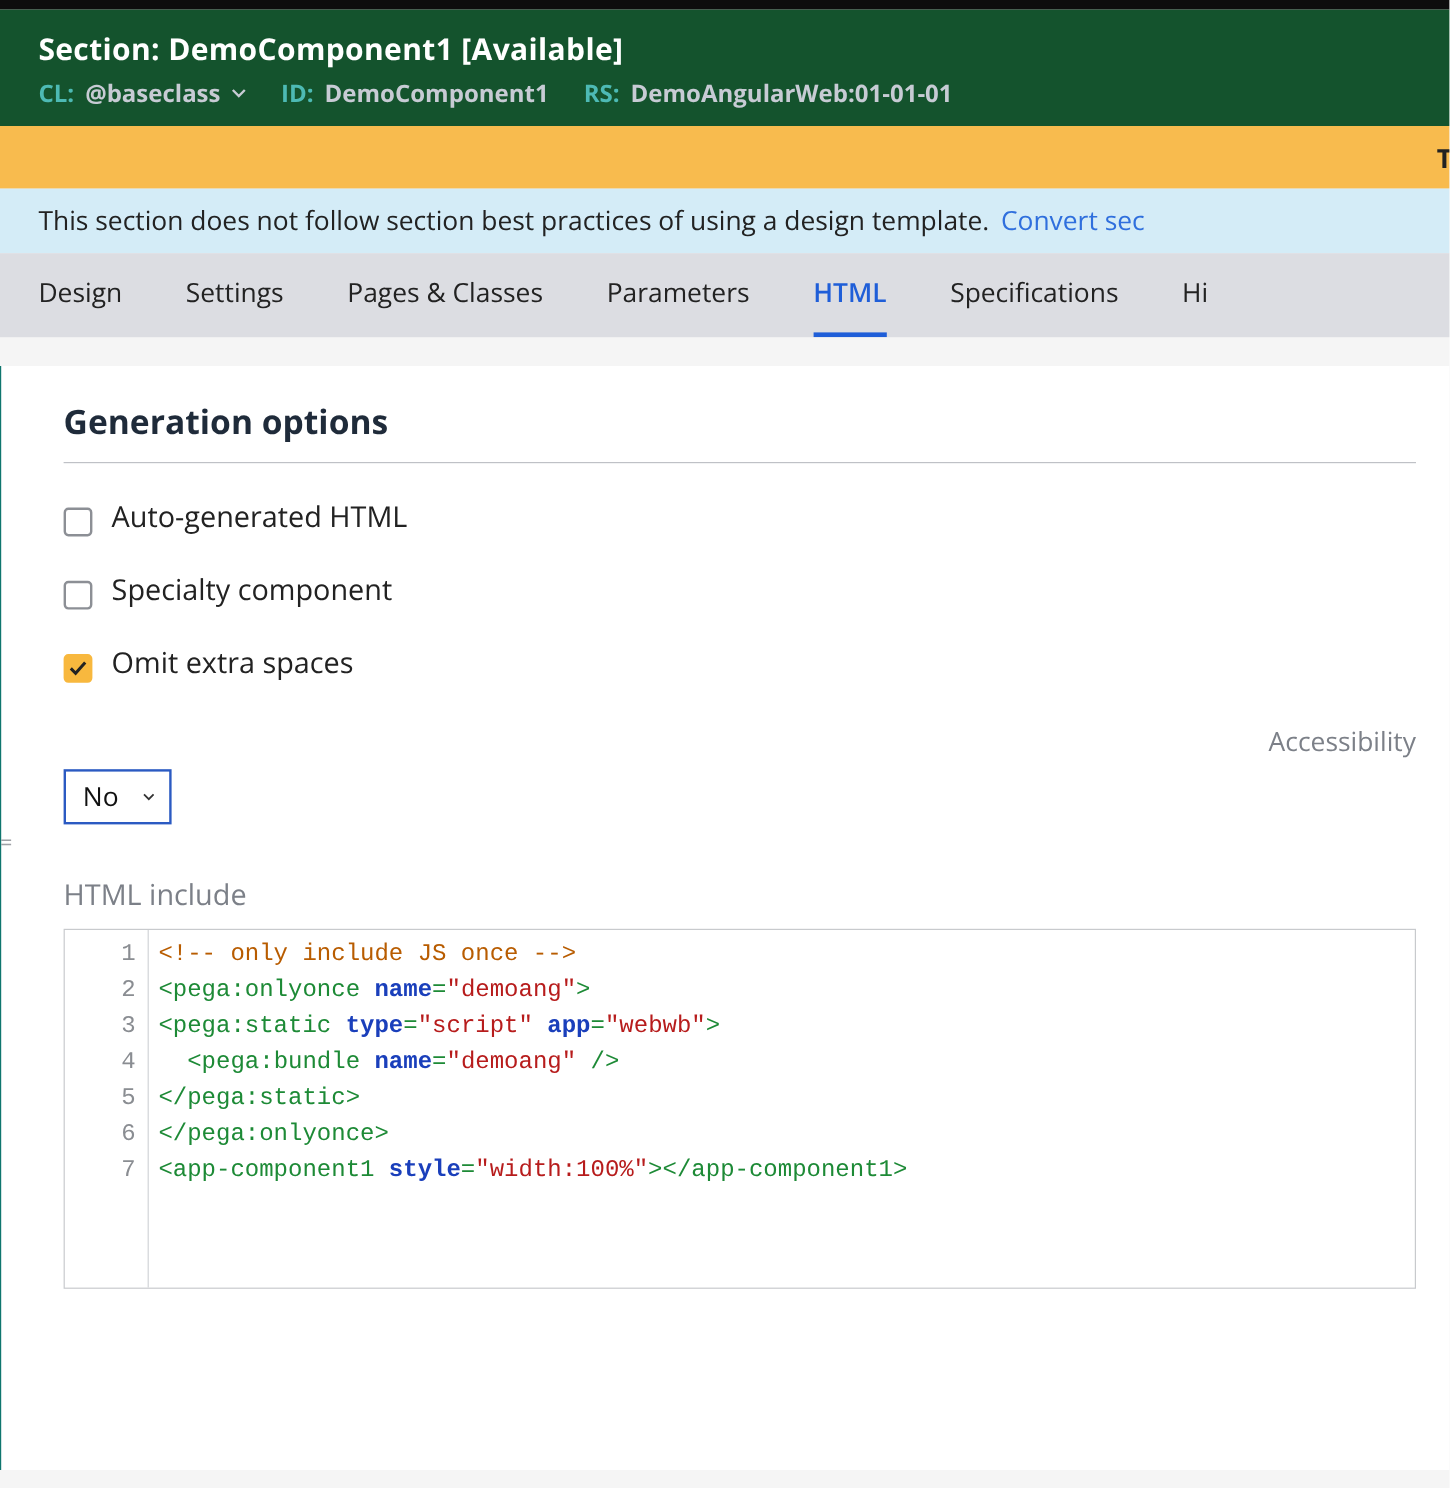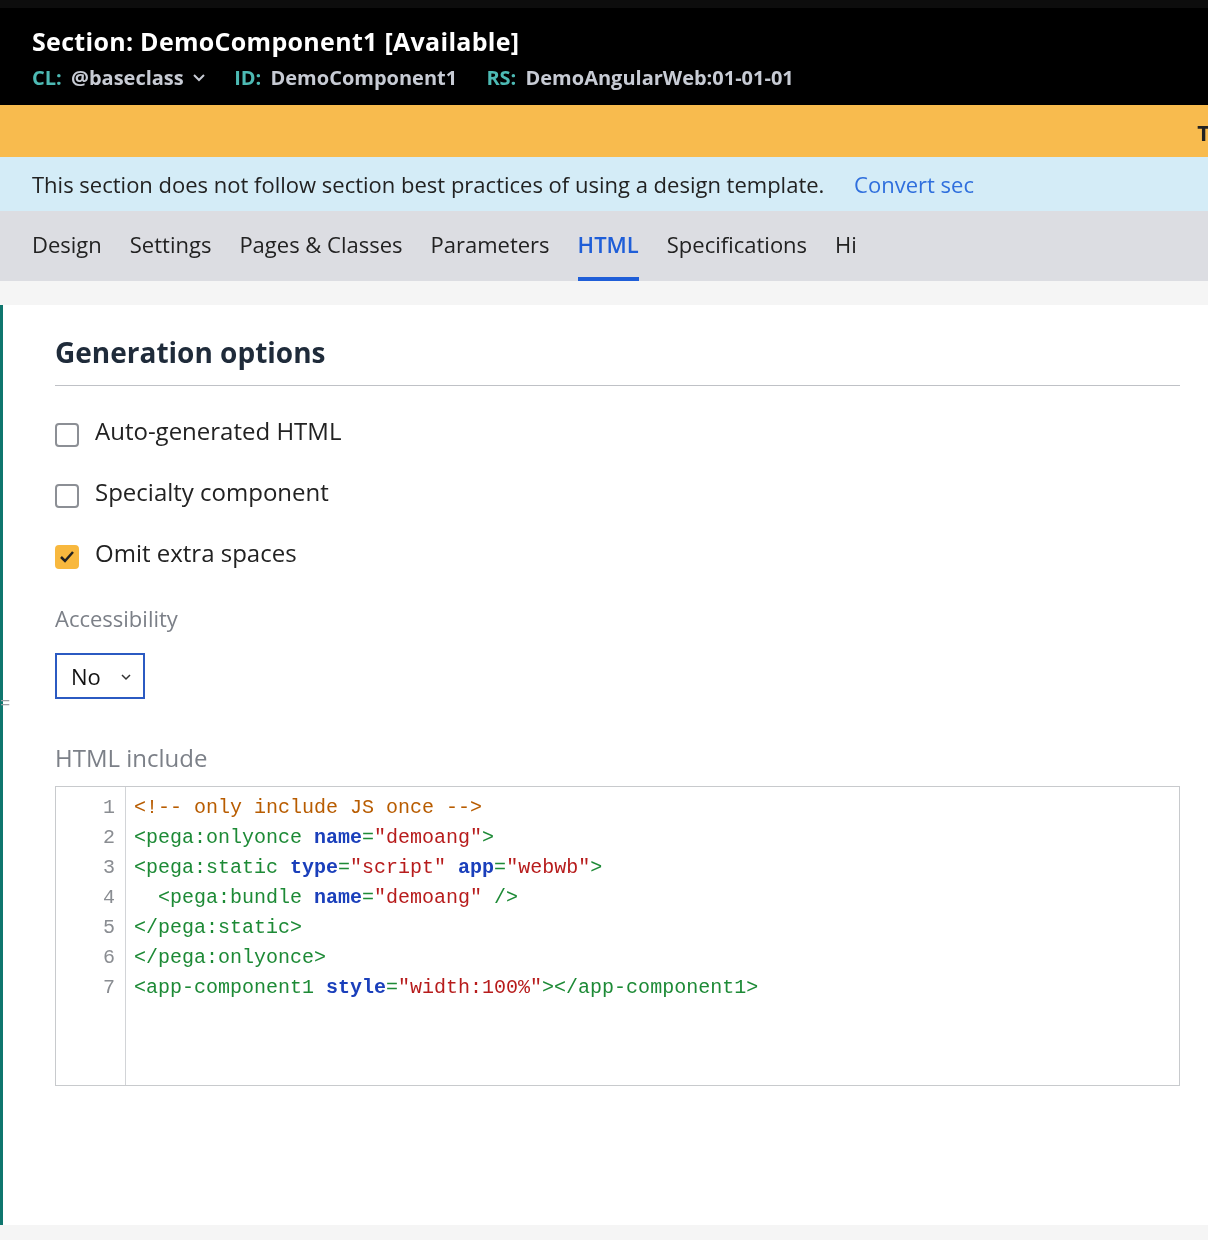--- a/index.html
+++ b/index.html
@@ -6,21 +6,21 @@
   body {
     font-family: "Open Sans", "Segoe UI", Arial, sans-serif;
     font-size: 15px;
     color: #1f2b3a;
     background: #f5f5f5;
     width: 1208px;
     overflow: hidden;
   }
   .topbar-black { background:#0d0d0d; height:8px; }
   .header-dark {
-    background:#000000;
+    background:#14532d;
     padding: 16px 32px 14px 32px;
     font-family: "Open Sans", Arial, sans-serif;
   }
   .header-title {
     color:#fff; font-weight:700; font-size:25px;
     letter-spacing:0.3px;
   }
   .header-meta {
     margin-top:6px;
     font-size:20px;
@@ -51,47 +51,47 @@
   }
   .yellow-banner span { position:absolute; right:-2px; top:12px; }
   .info-banner {
     background:#d4ecf7;
     padding:12px 32px;
     font-size:22px;
     color:#222;
     white-space:nowrap;
     overflow:hidden;
   }
-  .info-banner a { color:#2f6fdd; text-decoration:none; margin-left:24px; }
+  .info-banner a { color:#2f6fdd; text-decoration:none; margin-left:4px; }
   .tabbar {
     background:#dcdde2;
     padding: 18px 32px 0 32px;
     display:flex;
-    gap:28px;
+    gap:53px;
     font-size:22px;
     color:#333;
     overflow:hidden;
     white-space:nowrap;
   }
   .tabbar .tab {
     padding-bottom:18px;
     cursor:pointer;
     font-weight:400;
     color:#222;
   }
   .tabbar .tab.active {
     color:#1f5ed8;
     font-weight:600;
     border-bottom:4px solid #1f5ed8;
   }
   .content-area {
     background:#fff;
     margin-top:24px;
     padding: 28px 28px 0 52px;
-    border-left:3px solid #0f766e;
+    border-left:1px solid #0f766e;
     min-height:920px;
   }
   .section-head {
     font-size:28px;
     font-weight:700;
     padding-bottom:14px;
     border-bottom:1px solid #bfc1c6;
     margin-bottom:28px;
   }
   .chk-row {
@@ -114,22 +114,23 @@
   }
   .chk.checked {
     background:#f8b83e;
     border-color:#f8b83e;
   }
   .chk.checked svg { display:block; }
   .chk svg { display:none; }
   .field-label {
     color:#7c8088;
     font-size:22px;
-    margin-bottom:20px;
+    margin-bottom:8px;
     margin-top:34px;
+    text-align:right;
   }
   .select-box {
     display:inline-flex;
     align-items:center;
     gap:20px;
     border:2px solid #2b5ac2;
     padding:6px 12px 6px 14px;
     font-size:22px;
     color:#111;
     cursor:pointer;

